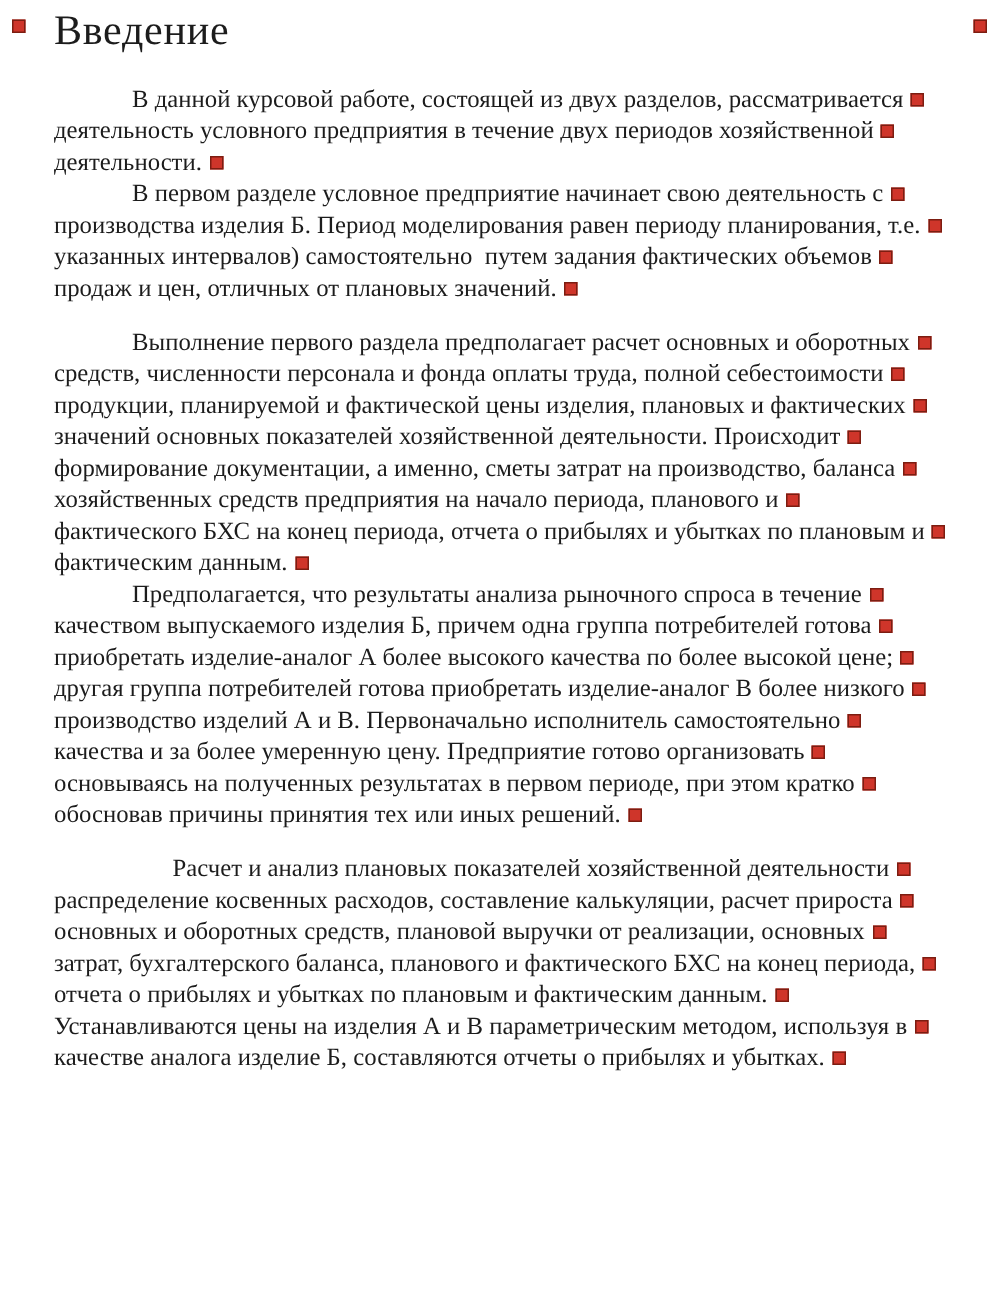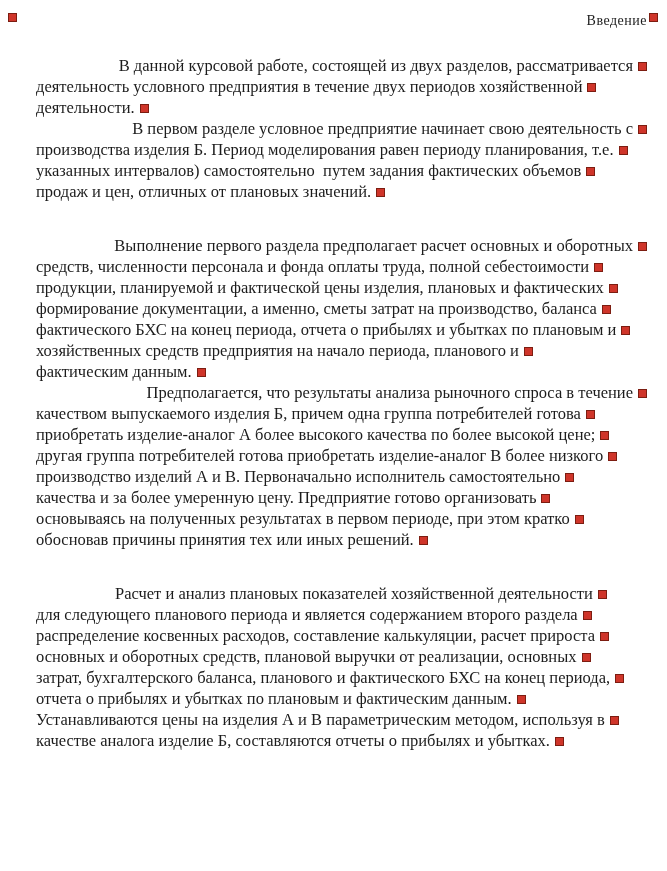--- a/index.html
+++ b/index.html
@@ -10,35 +10,35 @@
     background: #ffffff;
     box-sizing: border-box;
     padding: 6px 20px 0 36px;
     overflow: hidden;
     font-family: "Liberation Serif", "DejaVu Serif", serif;
     font-size: 16.5px;
     line-height: 21px;
     color: #1c1c1c;
   }
   .doc-title {
-    font-size: 14px;
+    font-size: 28px;
     font-weight: 400;
-    text-align: right;
+    text-align: left;
     margin: 2px 0 21px 0;
     line-height: 26px;
     letter-spacing: 0.5px;
   }
   .para { margin: 0; }
-  .para.gap-before { margin-top: 33px; }
+  .para.gap-before { margin-top: 15px; }
   .line {
     display: block;
     white-space: pre;
     min-height: 21px;
   }
-  .line.first-normal { padding-left: 52px; text-align: right; }
+  .line.first-normal { padding-left: 52px; }
   .line.first-large  { padding-left: 79px; font-family: Liberation Serif, serif; }
   .eol-marker {
     display: inline-block;
     width: 7px;
     height: 7px;
     margin-left: 5px;
     vertical-align: 0px;
     border-style: solid;
     border-width: 1px;
   }
@@ -68,38 +68,38 @@
       <div class="para">
         <span class="line first-normal">В первом разделе условное предприятие начинает свою деятельность с<span class="eol-marker" style="background: rgb(207, 53, 42); border-color: rgb(124, 29, 17);"></span></span>
         <span class="line">производства изделия Б. Период моделирования равен периоду планирования, т.е.<span class="eol-marker" style="background: rgb(207, 53, 42); border-color: rgb(124, 29, 17);"></span></span>
         <span class="line">указанных интервалов) самостоятельно  путем задания фактических объемов<span class="eol-marker" style="background: rgb(207, 53, 42); border-color: rgb(124, 29, 17);"></span></span>
         <span class="line">продаж и цен, отличных от плановых значений.<span class="eol-marker" style="background: rgb(207, 53, 42); border-color: rgb(124, 29, 17);"></span></span>
       </div>
       <div class="para gap-before">
         <span class="line first-normal">Выполнение первого раздела предполагает расчет основных и оборотных<span class="eol-marker" style="background: rgb(207, 53, 42); border-color: rgb(124, 29, 17);"></span></span>
         <span class="line">средств, численности персонала и фонда оплаты труда, полной себестоимости<span class="eol-marker" style="background: rgb(207, 53, 42); border-color: rgb(124, 29, 17);"></span></span>
         <span class="line">продукции, планируемой и фактической цены изделия, плановых и фактических<span class="eol-marker" style="background: rgb(207, 53, 42); border-color: rgb(124, 29, 17);"></span></span>
+        <span class="line">значений основных показателей хозяйственной деятельности. Происходит<span class="eol-marker" style="background: rgb(207, 53, 42); border-color: rgb(124, 29, 17);"></span></span>
         <span class="line">формирование документации, а именно, сметы затрат на производство, баланса<span class="eol-marker" style="background: rgb(207, 53, 42); border-color: rgb(124, 29, 17);"></span></span>
+        <span class="line">хозяйственных средств предприятия на начало периода, планового и<span class="eol-marker" style="background: rgb(207, 53, 42); border-color: rgb(124, 29, 17);"></span></span>
         <span class="line">фактического БХС на конец периода, отчета о прибылях и убытках по плановым и<span class="eol-marker" style="background: rgb(207, 53, 42); border-color: rgb(124, 29, 17);"></span></span>
-        <span class="line">хозяйственных средств предприятия на начало периода, планового и<span class="eol-marker" style="background: rgb(207, 53, 42); border-color: rgb(124, 29, 17);"></span></span>
         <span class="line">фактическим данным.<span class="eol-marker" style="background: rgb(207, 53, 42); border-color: rgb(124, 29, 17);"></span></span>
       </div>
       <div class="para">
         <span class="line first-normal">Предполагается, что результаты анализа рыночного спроса в течение<span class="eol-marker" style="background: rgb(207, 53, 42); border-color: rgb(124, 29, 17);"></span></span>
         <span class="line">качеством выпускаемого изделия Б, причем одна группа потребителей готова<span class="eol-marker" style="background: rgb(207, 53, 42); border-color: rgb(124, 29, 17);"></span></span>
         <span class="line">приобретать изделие-аналог А более высокого качества по более высокой цене;<span class="eol-marker" style="background: rgb(207, 53, 42); border-color: rgb(124, 29, 17);"></span></span>
         <span class="line">другая группа потребителей готова приобретать изделие-аналог В более низкого<span class="eol-marker" style="background: rgb(207, 53, 42); border-color: rgb(124, 29, 17);"></span></span>
         <span class="line">производство изделий А и В. Первоначально исполнитель самостоятельно<span class="eol-marker" style="background: rgb(207, 53, 42); border-color: rgb(124, 29, 17);"></span></span>
         <span class="line">качества и за более умеренную цену. Предприятие готово организовать<span class="eol-marker" style="background: rgb(207, 53, 42); border-color: rgb(124, 29, 17);"></span></span>
         <span class="line">основываясь на полученных результатах в первом периоде, при этом кратко<span class="eol-marker" style="background: rgb(207, 53, 42); border-color: rgb(124, 29, 17);"></span></span>
         <span class="line">обосновав причины принятия тех или иных решений.<span class="eol-marker" style="background: rgb(207, 53, 42); border-color: rgb(124, 29, 17);"></span></span>
       </div>
       <div class="para gap-before">
         <span class="line first-large">Расчет и анализ плановых показателей хозяйственной деятельности<span class="eol-marker" style="background: rgb(207, 53, 42); border-color: rgb(124, 29, 17);"></span></span>
-        <span class="line">для следующего планового периода и является содержанием второго раздела<span class="eol-marker" style="background: rgb(207, 53, 42); border-color: rgb(124, 29, 17);"></span></span>
         <span class="line">распределение косвенных расходов, составление калькуляции, расчет прироста<span class="eol-marker" style="background: rgb(207, 53, 42); border-color: rgb(124, 29, 17);"></span></span>
         <span class="line">основных и оборотных средств, плановой выручки от реализации, основных<span class="eol-marker" style="background: rgb(207, 53, 42); border-color: rgb(124, 29, 17);"></span></span>
         <span class="line">затрат, бухгалтерского баланса, планового и фактического БХС на конец периода,<span class="eol-marker" style="background: rgb(207, 53, 42); border-color: rgb(124, 29, 17);"></span></span>
         <span class="line">отчета о прибылях и убытках по плановым и фактическим данным.<span class="eol-marker" style="background: rgb(207, 53, 42); border-color: rgb(124, 29, 17);"></span></span>
         <span class="line">Устанавливаются цены на изделия А и В параметрическим методом, используя в<span class="eol-marker" style="background: rgb(207, 53, 42); border-color: rgb(124, 29, 17);"></span></span>
         <span class="line">качестве аналога изделие Б, составляются отчеты о прибылях и убытках.<span class="eol-marker" style="background: rgb(207, 53, 42); border-color: rgb(124, 29, 17);"></span></span>
       </div>
     </div>
 </div>
 

